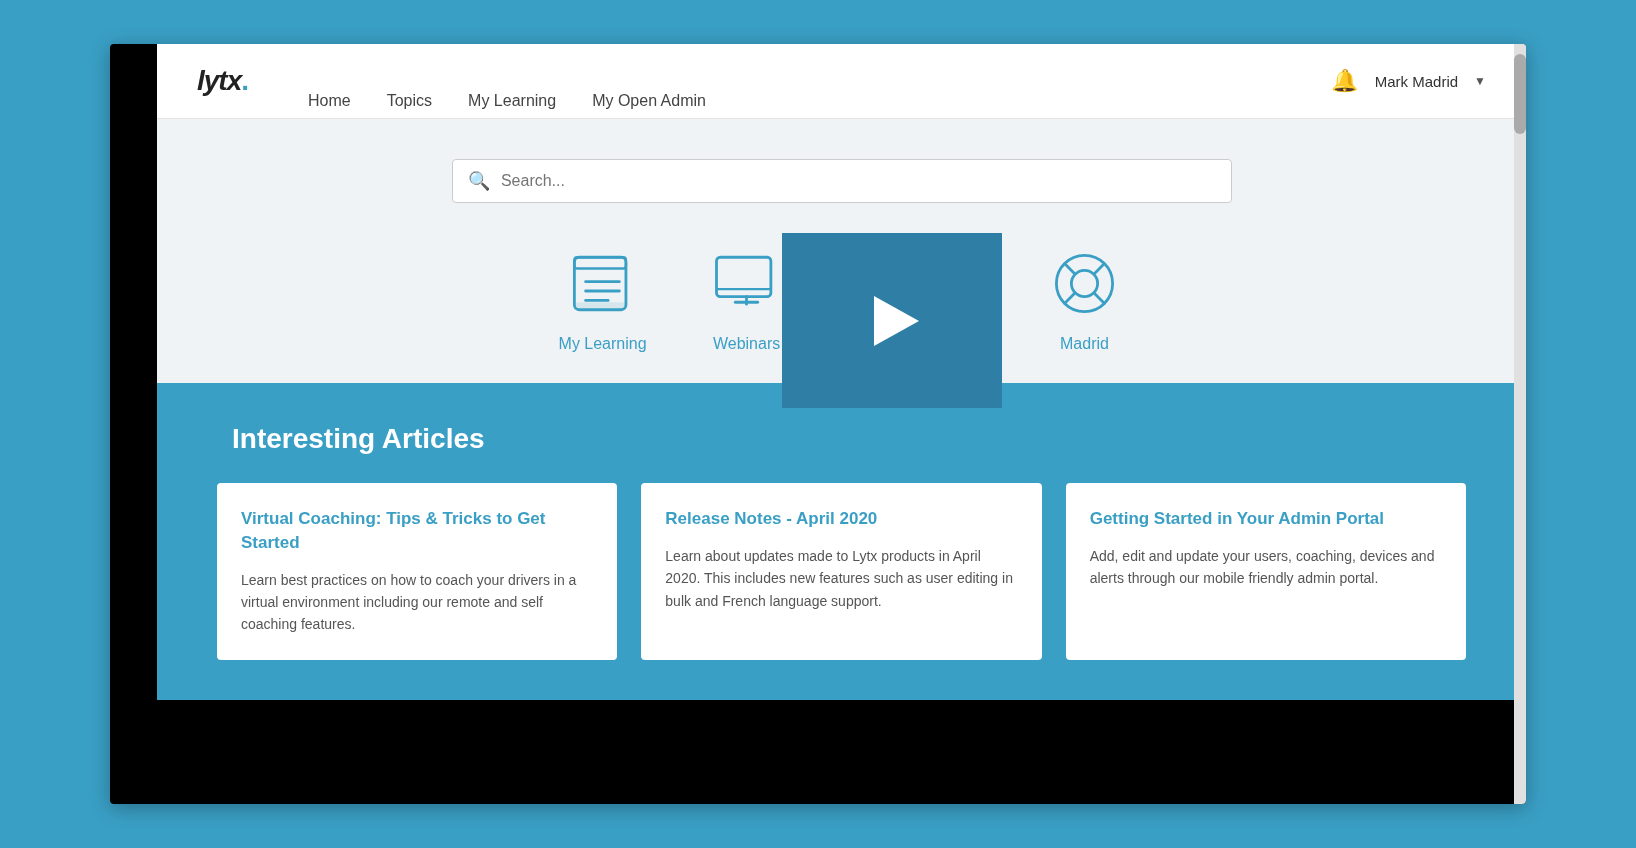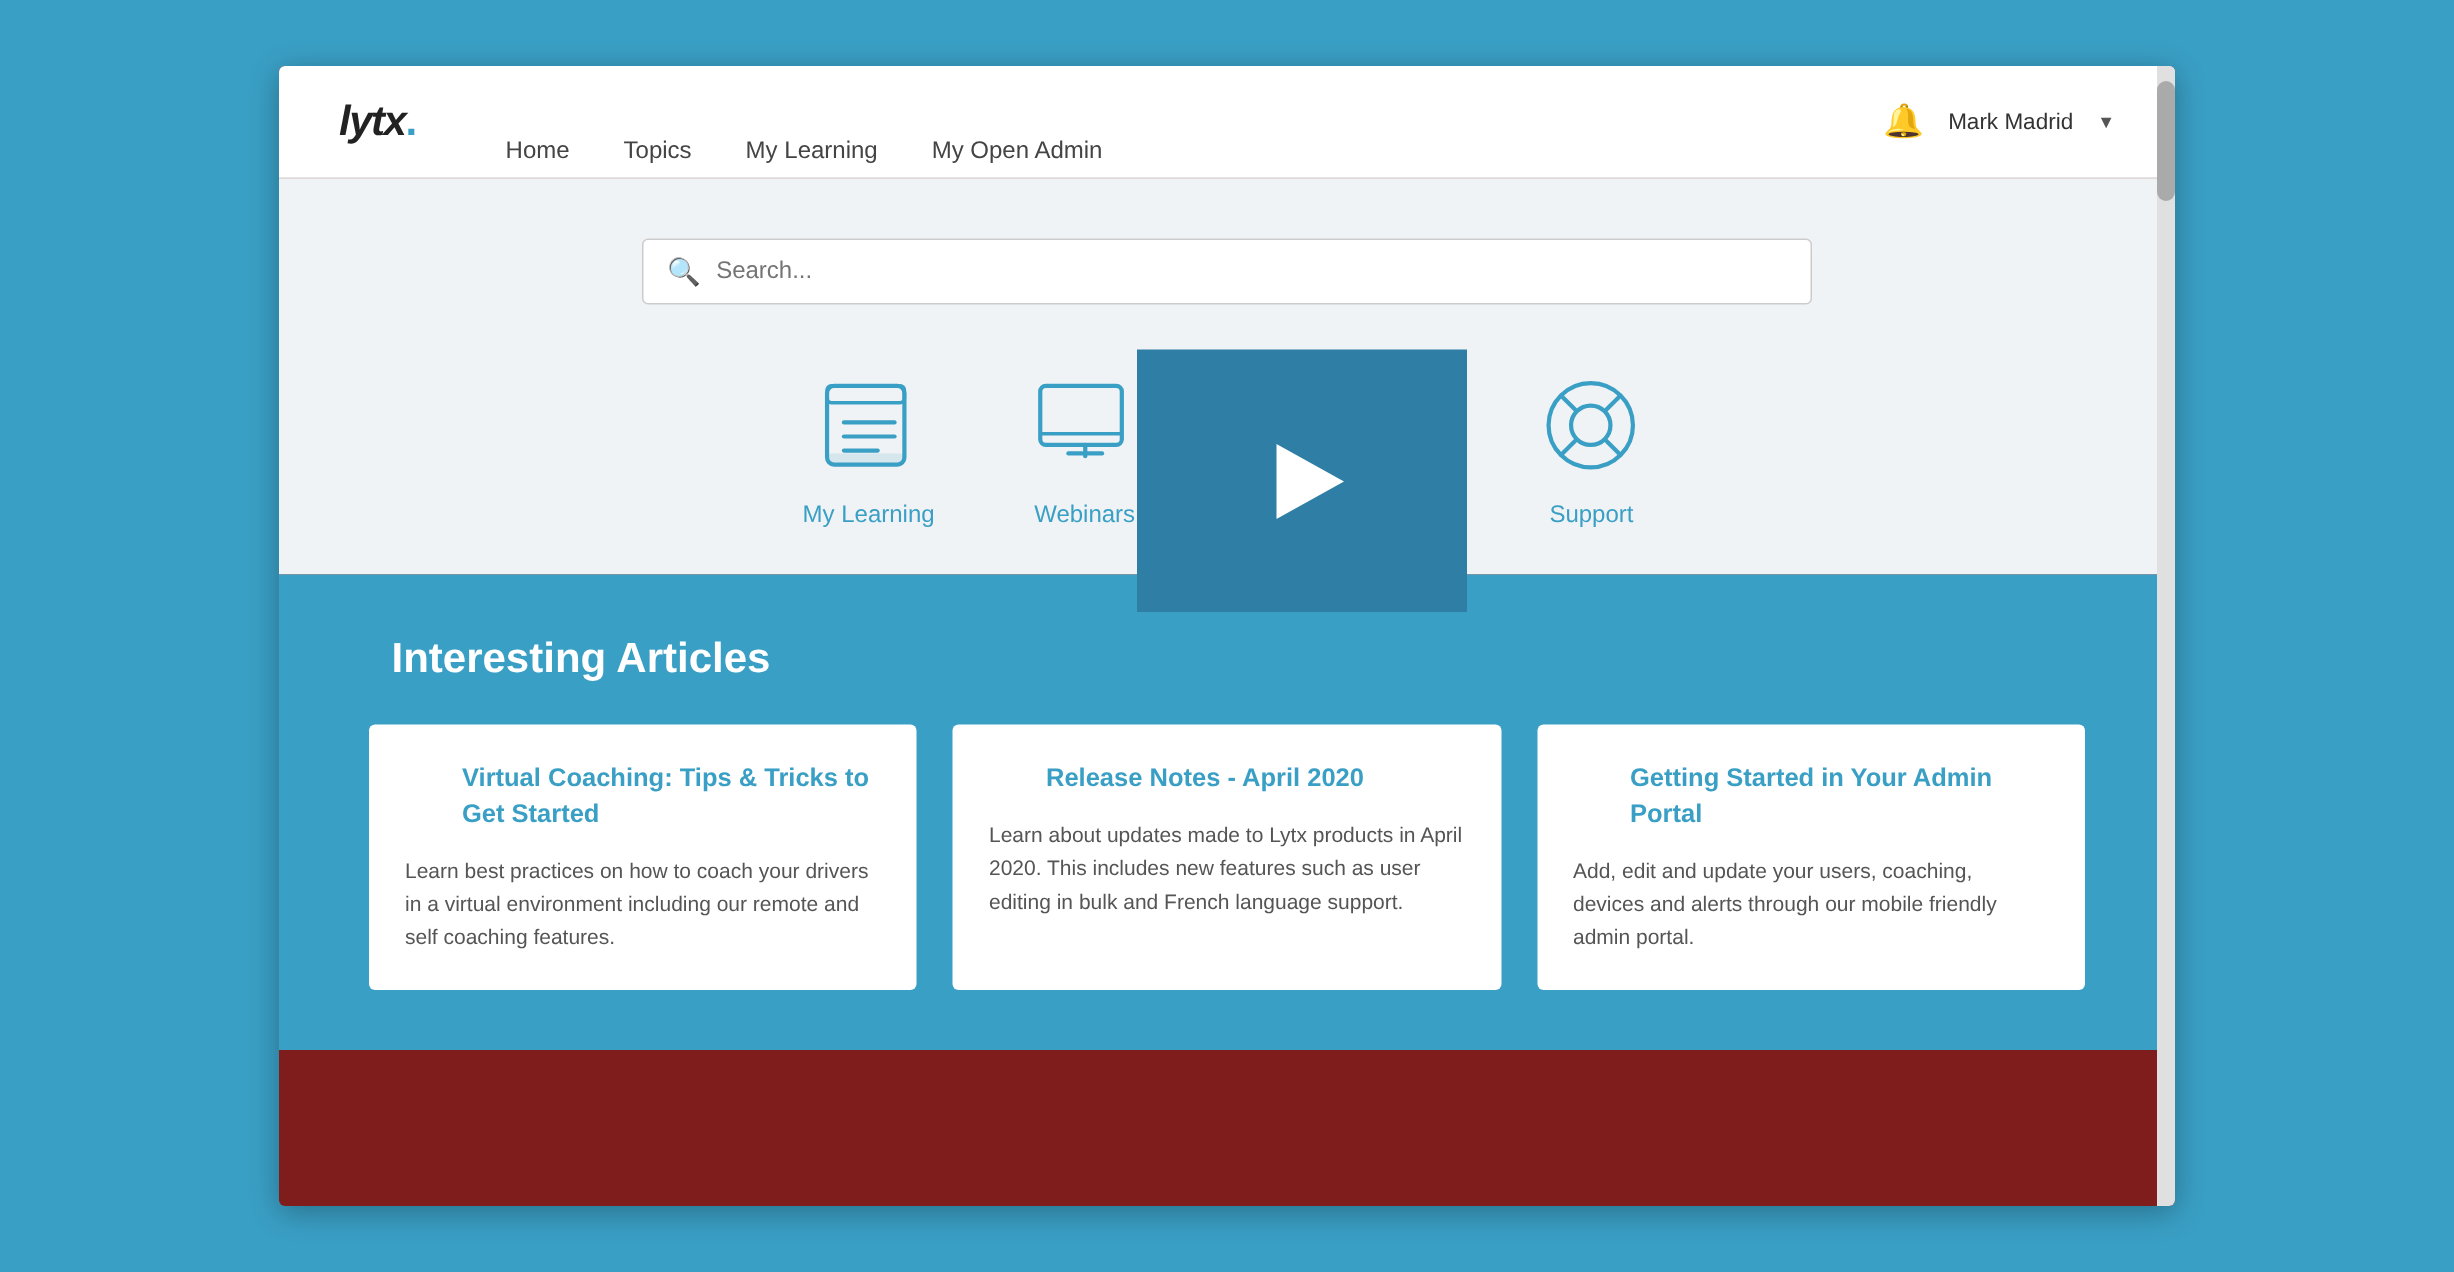--- a/index.html
+++ b/index.html
@@ -7,27 +7,28 @@
       background-color: #3a9fc5;
       font-family: Arial, sans-serif;
       width: 1636px;
       min-height: 848px;
       display: flex;
       align-items: center;
       justify-content: center;
     }
 
     .browser-window {
-      width: 1264px;
+      width: 1416px;
       min-height: 760px;
-      background: #7f1d1d;
+      background: #000000;
       border-radius: 4px;
       overflow: hidden;
       box-shadow: 0 4px 20px rgba(0,0,0,0.3);
       position: relative;
+      padding-left: 47px;
     }
 
     
     .navbar {
       display: flex;
       align-items: center;
       padding: 0 40px;
       height: 75px;
       background: #fff;
       border-bottom: 1px solid #e5e5e5;
@@ -200,21 +201,20 @@
       padding: 24px;
       cursor: pointer;
     }
 
     .article-card-title {
       color: #3a9fc5;
       font-size: 17px;
       font-weight: 700;
       margin-bottom: 14px;
       line-height: 1.4;
-      margin-left: 38px;
     }
 
     .article-card-desc {
       color: #555;
       font-size: 14px;
       line-height: 1.6;
     }
 
     
     .scrollbar {
@@ -313,21 +313,21 @@
         <div class="icon-box">
           <svg class="icon-svg" viewBox="0 0 80 80" fill="none" xmlns="http://www.w3.org/2000/svg">
             <circle cx="40" cy="40" r="30" stroke="#3a9fc5" stroke-width="3" fill="none"></circle>
             <circle cx="40" cy="40" r="14" stroke="#3a9fc5" stroke-width="3" fill="none"></circle>
             <line x1="19" y1="19" x2="29" y2="29" stroke="#3a9fc5" stroke-width="3" stroke-linecap="round"></line>
             <line x1="61" y1="19" x2="51" y2="29" stroke="#3a9fc5" stroke-width="3" stroke-linecap="round"></line>
             <line x1="19" y1="61" x2="29" y2="51" stroke="#3a9fc5" stroke-width="3" stroke-linecap="round"></line>
             <line x1="61" y1="61" x2="51" y2="51" stroke="#3a9fc5" stroke-width="3" stroke-linecap="round"></line>
           </svg>
         </div>
-        <span class="icon-label">Support</span>
+        <span class="icon-label">Madrid</span>
       </div>
 
     </div>
   </div>
 
   <div class="articles-section">
     <h2 class="articles-title">Interesting Articles</h2>
     <div class="articles-grid">
 
       <div class="article-card">

